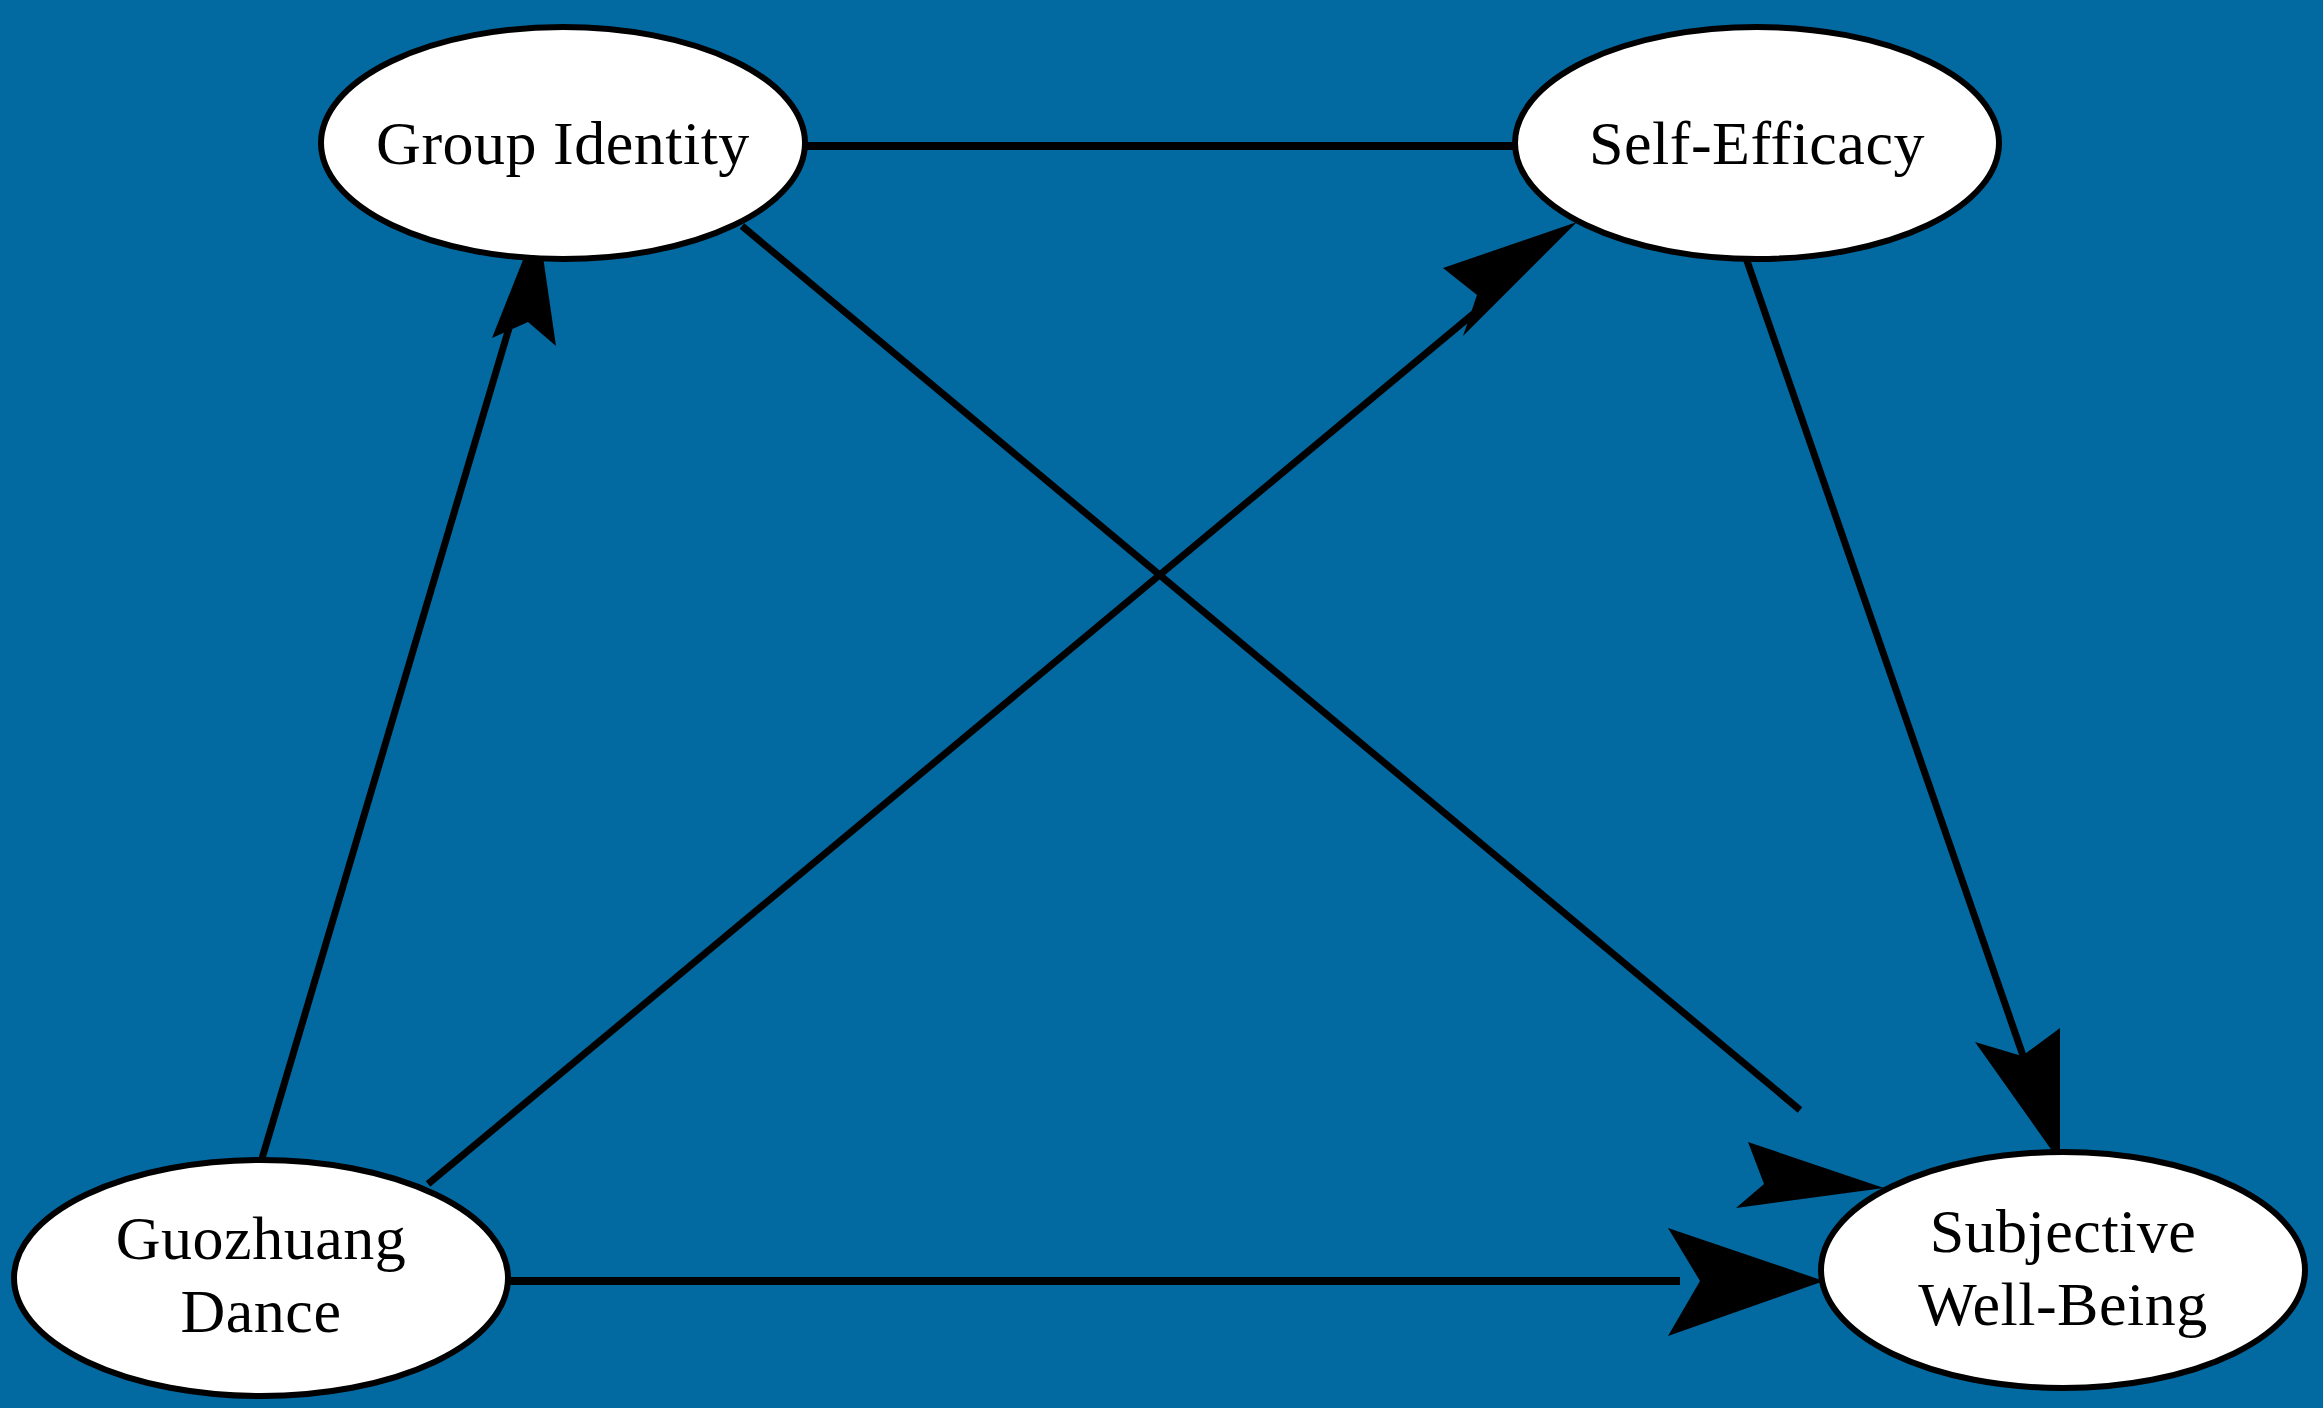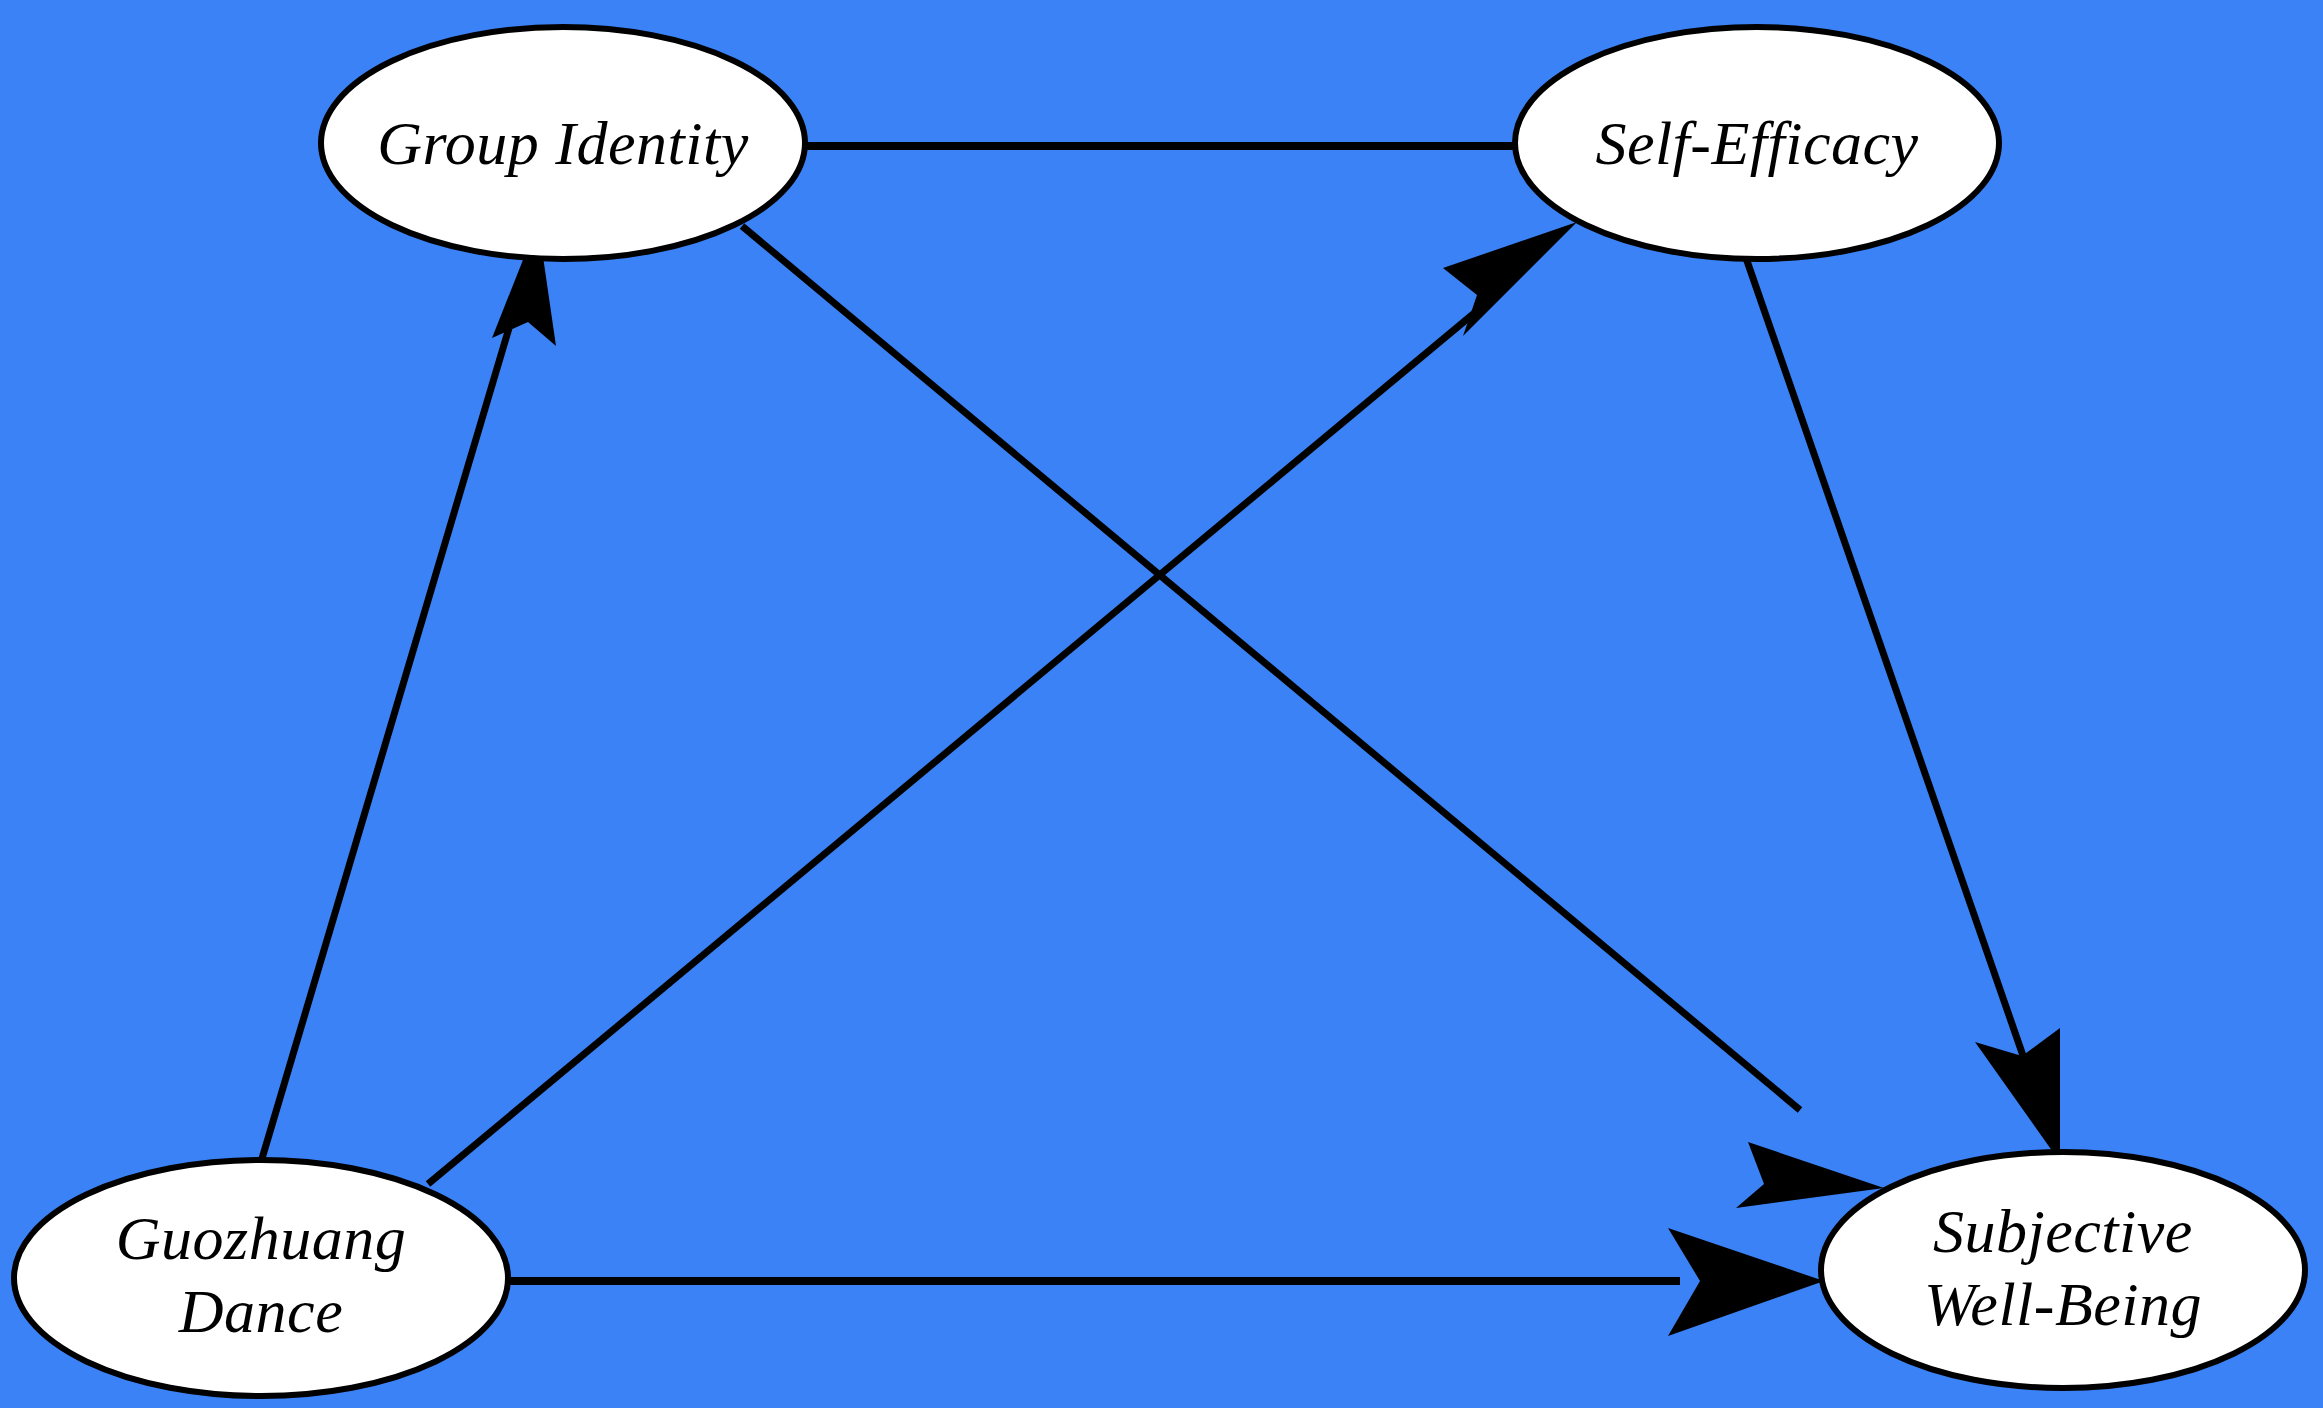--- a/index.html
+++ b/index.html
@@ -8,23 +8,22 @@
     padding: 0;
     background: #ffffff;
   }
   body {
     font-family: "Liberation Serif", "DejaVu Serif", serif;
   }
   #diagram-root {
     position: relative;
     width: 2323px;
     height: 1408px;
-    background: #3b82f6;
+    background: #0369a1;
     overflow: hidden;
-    font-style: italic;
   }
   #diagram-svg {
     display: block;
     width: 2323px;
     height: 1408px;
   }
   .node-ellipse {
     fill: #ffffff;
     stroke: #000000;
     stroke-width: 6;

